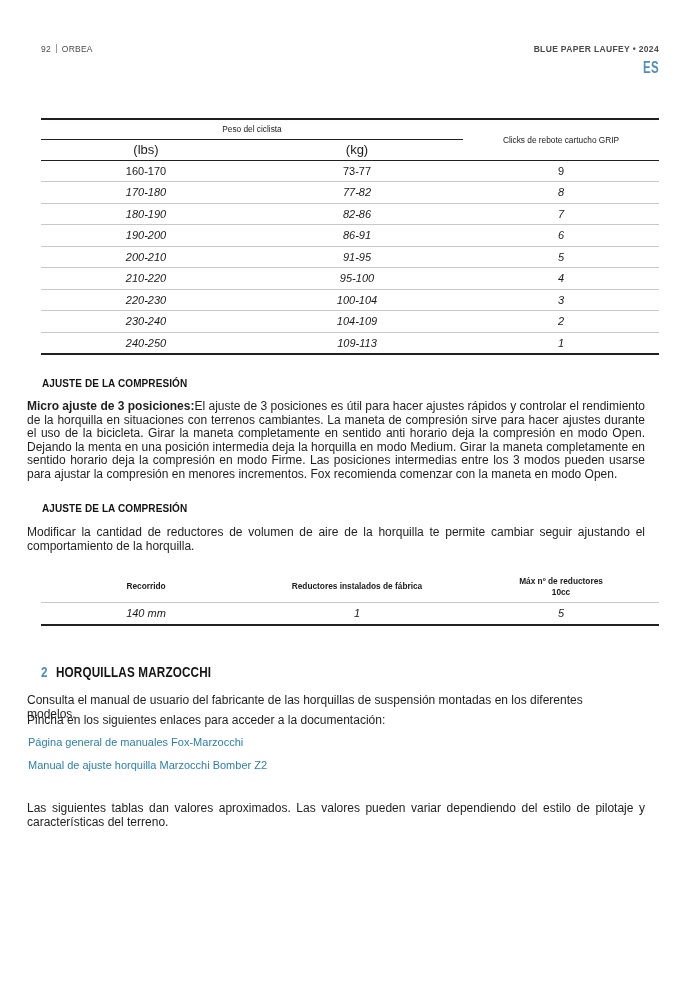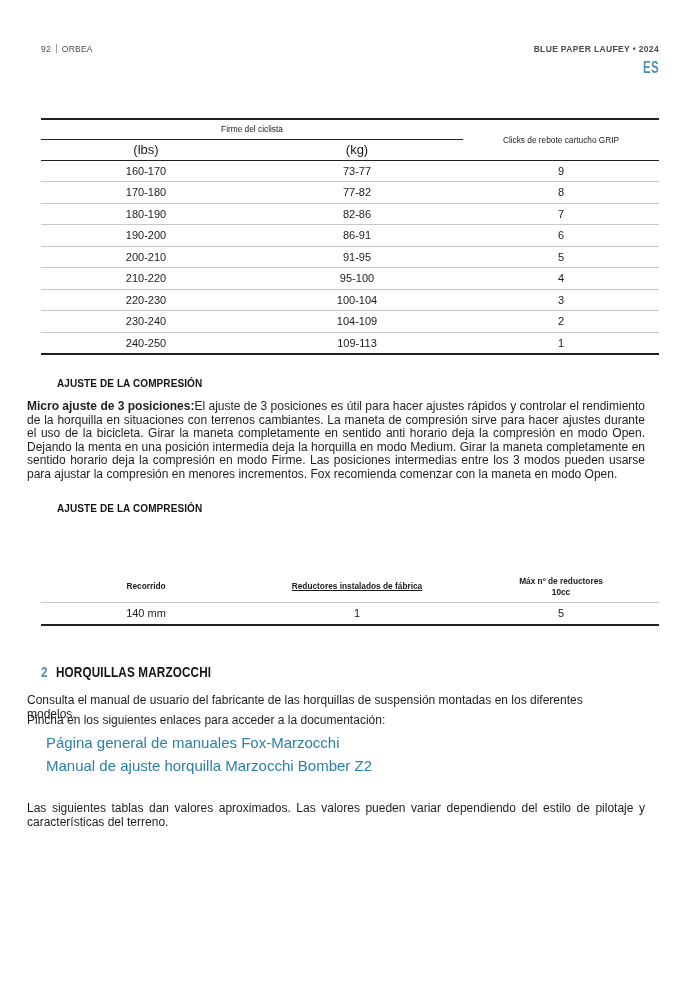--- a/index.html
+++ b/index.html
@@ -76,21 +76,21 @@
   }
   .tbl td, .tbl th {
     padding: 0;
     font-weight: normal;
     text-align: center;
     vertical-align: middle;
   }
   .rule-top { border-top: 2.2px solid #231f20; }
   .rule-mid { border-top: 1.6px solid #231f20; }
   .rule-bot { border-bottom: 2.2px solid #231f20; }
-  .rule-thin { border-top: 0.8px solid #c8c8c8; }
+  .rule-thin { border-top: 0.8px solid #c8c8c8; font-style: italic; }
 
   .th-group {
     font-weight: bold;
     font-size: 8.3px;
     height: 20px;
     border-bottom: 1.1px solid #231f20;
   }
   .th-sub {
     font-weight: bold;
     font-size: 13px;
@@ -104,36 +104,36 @@
   }
   .tbl .row td { height: 21.5px; font-size: 11px; }
 
   #table-fork { top: 118px; }
   #table-fork .col-lbs { width: 210px; }
   #table-fork .col-kg  { width: 212px; }
   #table-fork .col-clicks { width: 196px; }
 
   #table-volume { top: 572px; }
   #table-volume .vcol1 { width: 210px; }
-  #table-volume .vcol2 { width: 212px; text-decoration: underline; }
+  #table-volume .vcol2 { width: 212px; }
   #table-volume .vcol3 { width: 196px; }
   #table-volume .th-title {
     font-weight: bold; font-size: 8.3px; height: 21px;
     border-bottom: 1.6px solid #231f20;
   }
   #table-volume .th-col {
     font-weight: bold; font-size: 8.3px; height: 30px;
     line-height: 1.3; vertical-align: middle;
   }
   #table-volume .row td { height: 23px; }
 
   
   .sec-head {
     position: absolute;
-    left: 57px;
+    left: 42px;
     width: 618px;
     font-size: 10px;
     font-weight: bold;
     color: #141414;
     letter-spacing: 0.1px;
   }
   #head-compression-1 { top: 378px; }
   #head-compression-2 { top: 503px; }
 
   .para {
@@ -175,22 +175,22 @@
     font-weight: bold;
     color: #141414;
     letter-spacing: 0.2px;
     transform: scaleX(0.78);
     transform-origin: left center;
     display: inline-block;
   }
 
   .doc-link {
     position: absolute;
-    left: 46px;
-    font-size: 15px;
+    left: 28px;
+    font-size: 11px;
     line-height: 13.6px;
     color: #2b7fa9;
     text-decoration: none;
     cursor: pointer;
   }
   #link-fox-marzocchi { top: 736px; }
   #link-bomber-z2 { top: 759px; }
 </style>
 </head>
 <body>
@@ -203,21 +203,21 @@
       <span class="hdr-sep"></span>
       <span>ORBEA</span>
     </div>
     <div class="hdr-right">BLUE PAPER LAUFEY • 2024</div>
     <div class="lang-badge">ES</div>
   </div>
 
   <table class="tbl" id="table-fork">
     <thead>
       <tr>
-        <th class="col-lbs th-group rule-top" colspan="2">Firme del ciclista</th>
+        <th class="col-lbs th-group rule-top" colspan="2">Peso del ciclista</th>
         <th class="col-clicks th-span rule-top" rowspan="2">Clicks de rebote cartucho GRIP</th>
       </tr>
       <tr>
         <th class="col-lbs th-sub">(lbs)</th>
         <th class="col-kg th-sub">(kg)</th>
       </tr>
     </thead>
     <tbody>
       <tr class="row">
         <td class="rule-mid">160-170</td>
@@ -266,20 +266,21 @@
       </tr>
     </tbody>
   </table>
 
   <div class="sec-head" id="head-compression-1">AJUSTE DE LA COMPRESIÓN</div>
 
   <div class="para" id="para-micro"><b>Micro ajuste de 3 posiciones:</b><span>El ajuste de 3 posiciones es útil para hacer ajustes rápidos y controlar el rendimiento de la horquilla en situaciones con terrenos cambiantes. La maneta de compresión sirve para hacer ajustes durante el uso de la bicicleta. Girar la maneta completamente en sentido anti horario deja la compresión en modo Open. Dejando la menta en una posición intermedia deja la horquilla en modo Medium. Girar la maneta completamente en sentido horario deja la compresión en modo Firme. Las posiciones intermedias entre los 3 modos pueden usarse para ajustar la compresión en menores incrementos. Fox recomienda comenzar con la maneta en modo Open.</span></div>
 
   <div class="sec-head" id="head-compression-2">AJUSTE DE LA COMPRESIÓN</div>
 
+  <div class="para" id="para-volume">Modificar la cantidad de reductores de volumen de aire de la horquilla te permite cambiar seguir ajustando el comportamiento de la horquilla.</div>
 
   <table class="tbl" id="table-volume">
     <thead>
       <tr>
         <th class="vcol1 th-col">Recorrido</th>
         <th class="vcol2 th-col">Reductores instalados de fábrica</th>
         <th class="vcol3 th-col">
           <span>Máx nº de reductores</span><br>
           <span>10cc</span>
         </th>

